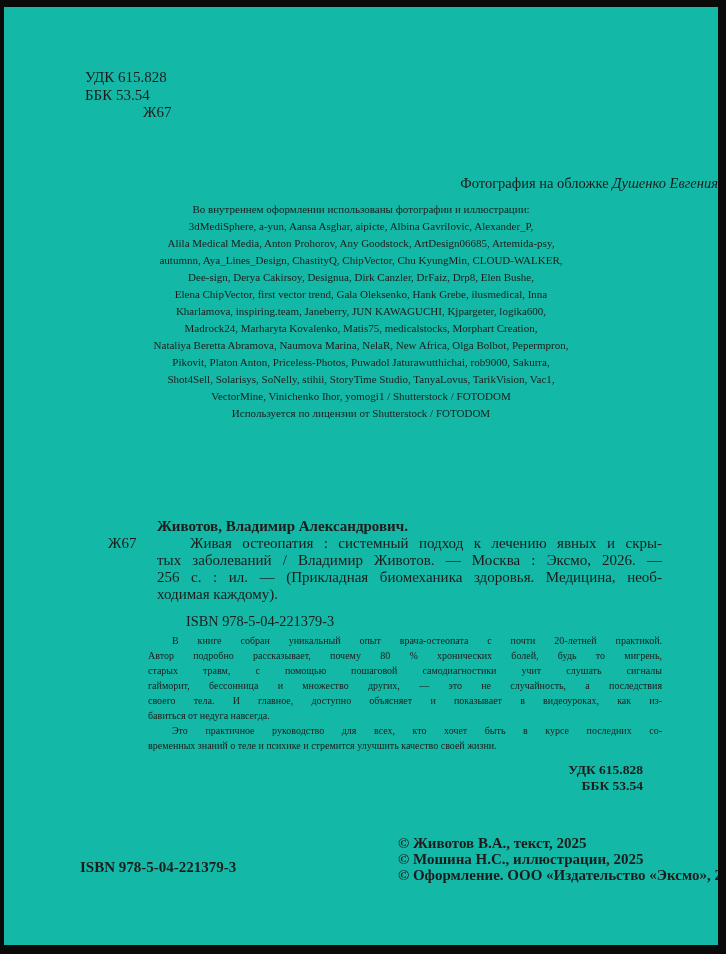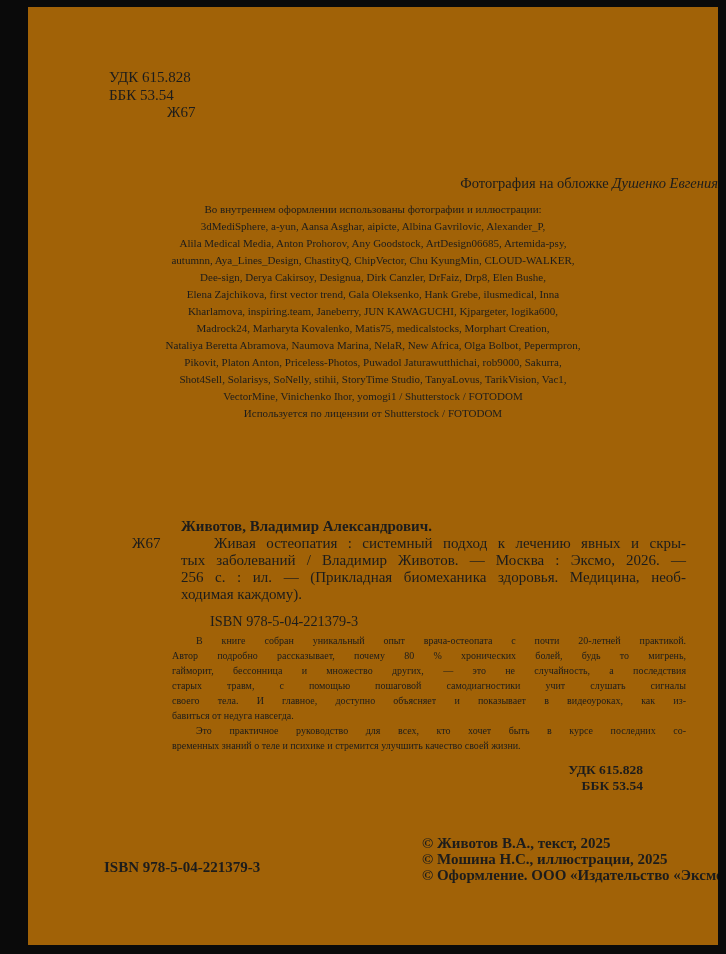--- a/index.html
+++ b/index.html
@@ -5,21 +5,21 @@
   html,body { margin:0; padding:0; }
   body {
     width:726px; height:954px; position:relative;
     background:#0a0a0a;
     font-family:"Liberation Serif", serif;
     color:#1c1c1c;
     -webkit-font-smoothing:antialiased;
   }
   .page {
     position:absolute; left:4px; top:7px; right:8px; bottom:9px;
-    background:#a16207; overflow:hidden;margin-left:24px;
+    background:#14b8a6; overflow:hidden;
   }
   .abs { position:absolute; }
 
   .top-codes { left:81px; top:62px; font-size:15px; line-height:17.5px; white-space:nowrap; }
   .top-codes .code-line3 { margin-left:58px; }
 
   .cover-credit { left:0; top:168px; width:100%; text-align:right; font-size:14.5px; }
   .cover-credit .it { font-style:italic; }
 
   .credits { left:0; top:194px; width:100%; text-align:center; font-size:11px; line-height:17px; }
@@ -58,21 +58,21 @@
     <span>Фотография на обложке </span><span class="it">Душенко Евгения</span>
   </div>
 
   <div class="abs credits">
     <div>Во внутреннем оформлении использованы фотографии и иллюстрации:</div>
     <div>
         <div>3dMediSphere, a-yun, Aansa Asghar, aipicte, Albina Gavrilovic, Alexander_P,</div>
         <div>Alila Medical Media, Anton Prohorov, Any Goodstock, ArtDesign06685, Artemida-psy,</div>
         <div>autumnn, Aya_Lines_Design, ChastityQ, ChipVector, Chu KyungMin, CLOUD-WALKER,</div>
         <div>Dee-sign, Derya Cakirsoy, Designua, Dirk Canzler, DrFaiz, Drp8, Elen Bushe,</div>
-        <div>Elena Zajchikova, first vector trend, Gala Oleksenko, Hank Grebe, ilusmedical, Inna</div>
+        <div>Elena ChipVector, first vector trend, Gala Oleksenko, Hank Grebe, ilusmedical, Inna</div>
         <div>Kharlamova, inspiring.team, Janeberry, JUN KAWAGUCHI, Kjpargeter, logika600,</div>
         <div>Madrock24, Marharyta Kovalenko, Matis75, medicalstocks, Morphart Creation,</div>
         <div>Nataliya Beretta Abramova, Naumova Marina, NelaR, New Africa, Olga Bolbot, Pepermpron,</div>
         <div>Pikovit, Platon Anton, Priceless-Photos, Puwadol Jaturawutthichai, rob9000, Sakurra,</div>
         <div>Shot4Sell, Solarisys, SoNelly, stihii, StoryTime Studio, TanyaLovus, TarikVision, Vac1,</div>
         <div>VectorMine, Vinichenko Ihor, yomogi1 / Shutterstock / FOTODOM</div>
       </div>
     <div>Используется по лицензии от Shutterstock / FOTODOM</div>
   </div>
 
@@ -87,22 +87,22 @@
         <div>ходимая каждому).</div>
       </div>
   </div>
 
   <div class="abs isbn-mid">ISBN 978-5-04-221379-3</div>
 
   <div class="abs annotation">
     <div class="justify-lines ann-lines">
         <div>В книге собран уникальный опыт врача-остеопата с почти 20-летней практикой.</div>
         <div>Автор подробно рассказывает, почему 80 % хронических болей, будь то мигрень,</div>
+        <div>старых травм, с помощью пошаговой самодиагностики учит слушать сигналы</div>
         <div>гайморит, бессонница и множество других, — это не случайность, а последствия</div>
-        <div>старых травм, с помощью пошаговой самодиагностики учит слушать сигналы</div>
         <div>своего тела. И главное, доступно объясняет и показывает в видеоуроках, как из-</div>
         <div>бавиться от недуга навсегда.</div>
       </div>
     <div class="justify-lines ann-lines">
         <div>Это практичное руководство для всех, кто хочет быть в курсе последних со-</div>
         <div>временных знаний о теле и психике и стремится улучшить качество своей жизни.</div>
       </div>
   </div>
 
   <div class="abs right-codes">

